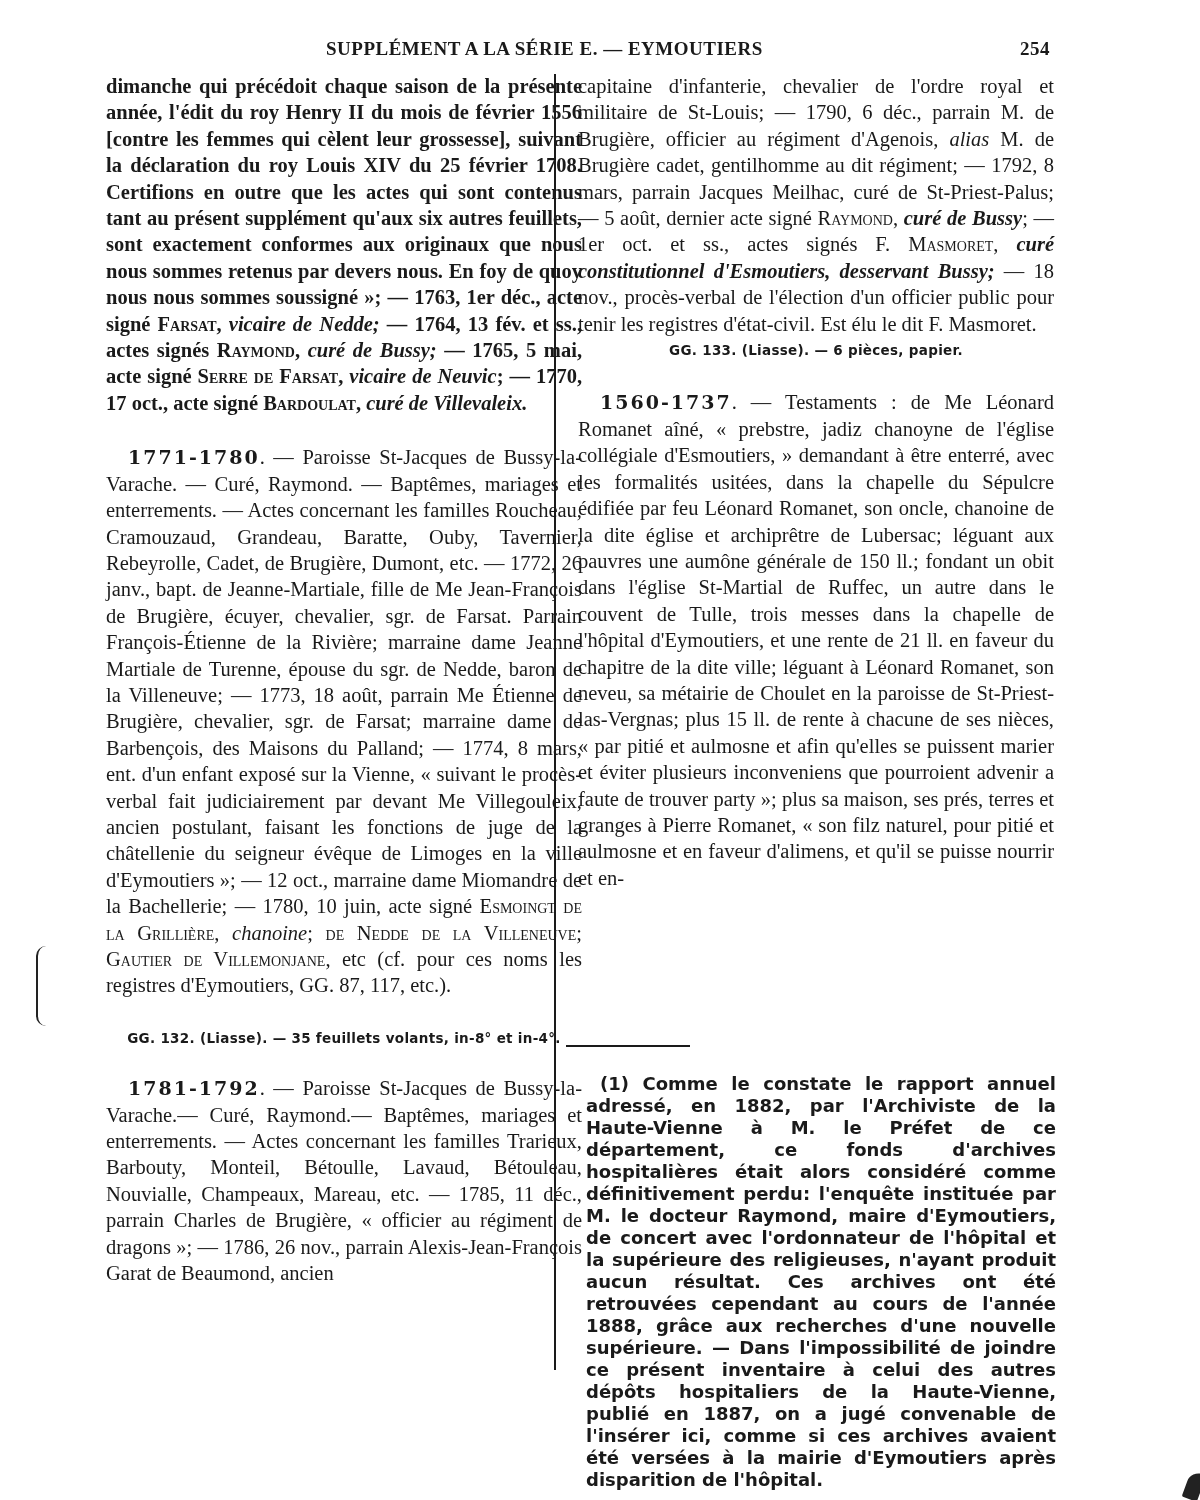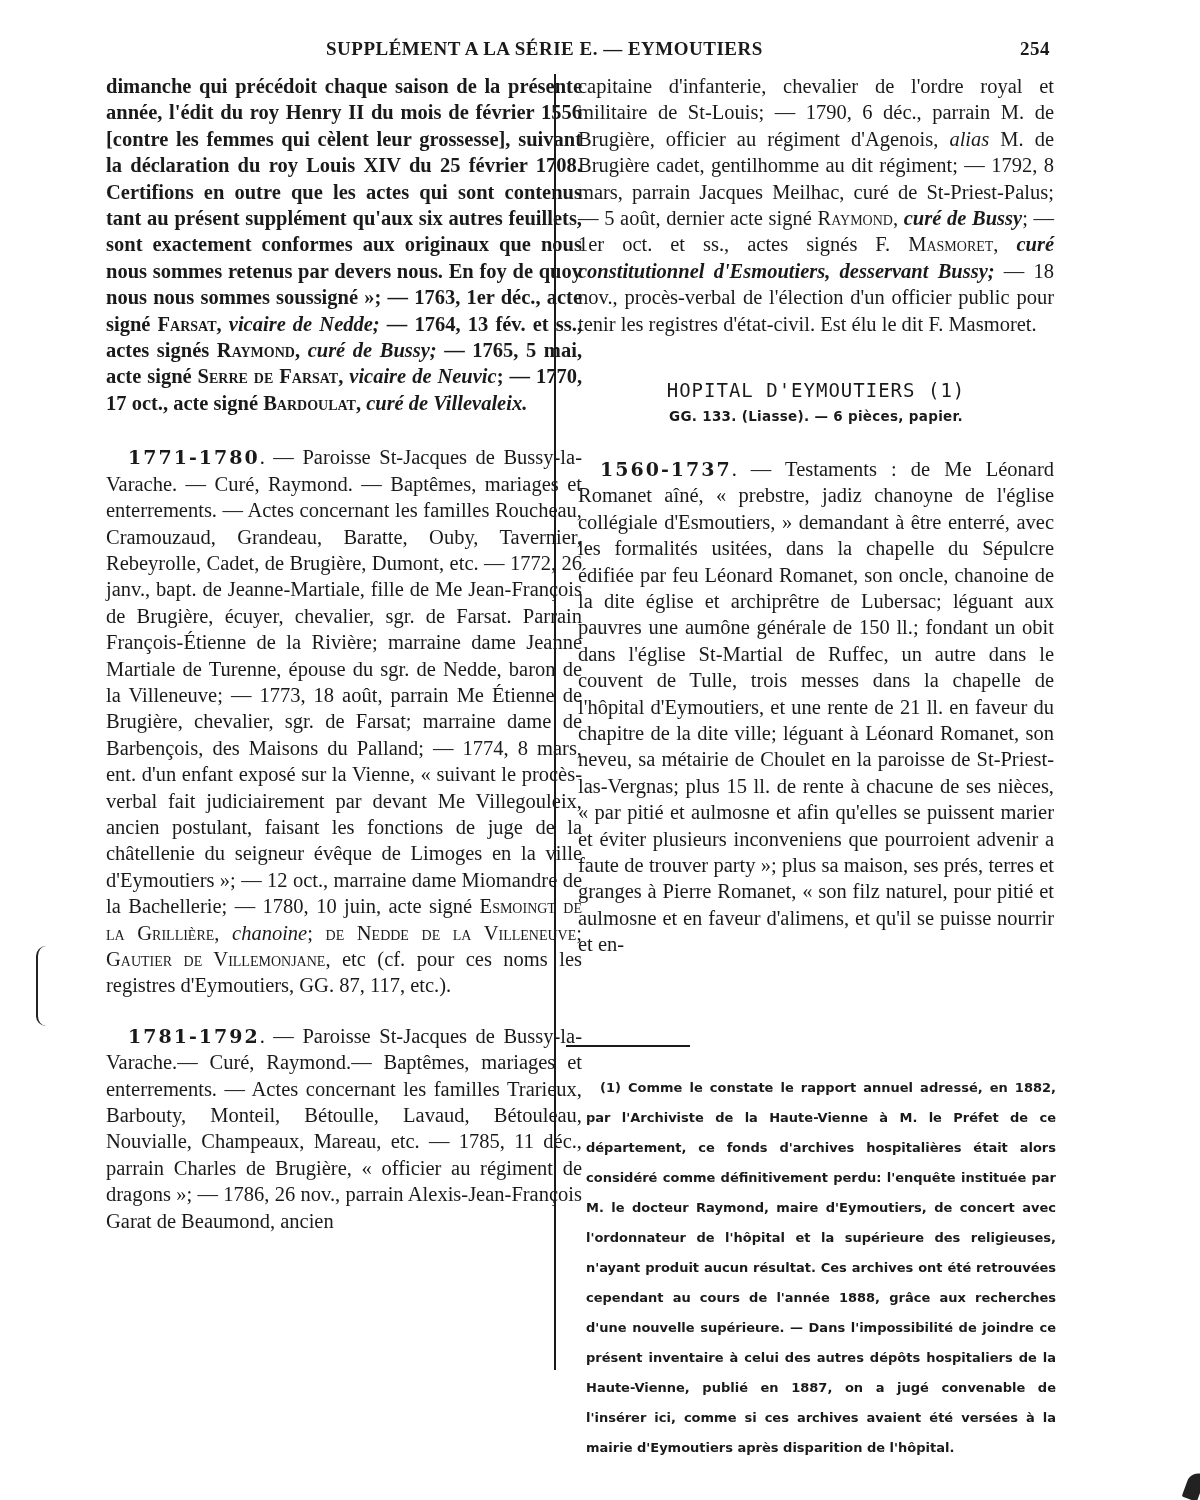--- a/index.html
+++ b/index.html
@@ -38,22 +38,22 @@
     }
     .section-title {
       text-align: center; font-family: "DejaVu Sans Mono", "Liberation Mono", monospace;
       font-size: 19px; letter-spacing: 1px; margin: 0;
     }
     .footnote-rule {
       position: absolute; left: 566px; top: 1045px; width: 124px; height: 2px; background: #1a1a1a;
     }
     .footnote {
       position: absolute; left: 586px; top: 1073px; width: 470px;
-      font-family: "DejaVu Sans", sans-serif; font-weight: bold; font-size: 13px;
-      line-height: 30px; text-align: justify;
+      font-family: "DejaVu Sans", sans-serif; font-weight: bold; font-size: 18px;
+      line-height: 22px; text-align: justify;
     }
     .footnote p { margin: 0; text-indent: 14px; }
     .margin-mark {
       position: absolute; left: 36px; top: 946px; width: 10px; height: 80px;
       border-left: 2px solid #222; border-radius: 10px 0 0 10px;
     }
     .corner-blot {
       position: absolute; left: 1186px; top: 1472px; width: 16px; height: 28px;
       background: #222; border-radius: 12px 2px 2px 2px; transform: rotate(20deg);
     }
@@ -68,28 +68,28 @@
 
 <div class="rule-v"></div>
 <div class="margin-mark"></div>
 
 <div class="col col-left">
   <p class="para bold-lead" style="font-weight:bold;"><span>dimanche qui précédoit chaque saison de la présente année, l'édit du roy Henry II du mois de février 1556 [contre les femmes qui cèlent leur grossesse], suivant la déclaration du roy Louis XIV du 25 février 1708. Certifions en outre que les actes qui sont contenus tant au présent supplément qu'aux six autres feuillets, sont exactement conformes aux originaux que nous nous sommes retenus par devers nous. En foy de quoy nous nous sommes soussigné »; — 1763, 1er déc., acte signé </span><span class="sc">Farsat</span><span>, </span><span class="it">vicaire de Nedde;</span><span> — 1764, 13 fév. et ss., actes signés </span><span class="sc">Raymond</span><span>, </span><span class="it">curé de Bussy;</span><span> — 1765, 5 mai, acte signé </span><span class="sc">Serre de Farsat</span><span>, </span><span class="it">vicaire de Neuvic</span><span>; — 1770, 17 oct., acte signé </span><span class="sc">Bardoulat</span><span>, </span><span class="it">curé de Villevaleix.</span></p>
 
 
   <p class="para ind" style="margin-top:28px;"><span class="date-head">1771-1780</span><span>. — Paroisse St-Jacques de Bussy-la-Varache. — Curé, Raymond. — Baptêmes, mariages et enterrements. — Actes concernant les familles Roucheau, Cramouzaud, Grandeau, Baratte, Ouby, Tavernier, Rebeyrolle, Cadet, de Brugière, Dumont, etc. — 1772, 26 janv., bapt. de Jeanne-Martiale, fille de Me Jean-François de Brugière, écuyer, chevalier, sgr. de Farsat. Parrain François-Étienne de la Rivière; marraine dame Jeanne Martiale de Turenne, épouse du sgr. de Nedde, baron de la Villeneuve; — 1773, 18 août, parrain Me Étienne de Brugière, chevalier, sgr. de Farsat; marraine dame de Barbençois, des Maisons du Palland; — 1774, 8 mars, ent. d'un enfant exposé sur la Vienne, « suivant le procès-verbal fait judiciairement par devant Me Villegouleix, ancien postulant, faisant les fonctions de juge de la châtellenie du seigneur évêque de Limoges en la ville d'Eymoutiers »; — 12 oct., marraine dame Miomandre de la Bachellerie; — 1780, 10 juin, acte signé </span><span class="sc">Esmoingt de la Grillière</span><span>, </span><span style="font-style:italic;">chanoine</span><span>; </span><span class="sc">de Nedde de la Villeneuve</span><span>; </span><span class="sc">Gautier de Villemonjane</span><span>, etc (cf. pour ces noms les registres d'Eymoutiers, GG. 87, 117, etc.).</span></p>
 
+  <p class="cote" style="margin-top:26px;">GG. 132. (Liasse). — 35 feuillets volants, in-8° et in-4°.</p>
 
   <p class="para ind" style="margin-top:24px;"><span class="date-head">1781-1792</span><span>. — Paroisse St-Jacques de Bussy-la-Varache.— Curé, Raymond.— Baptêmes, mariages et enterrements. — Actes concernant les familles Trarieux, Barbouty, Monteil, Bétoulle, Lavaud, Bétouleau, Nouvialle, Champeaux, Mareau, etc. — 1785, 11 déc., parrain Charles de Brugière, « officier au régiment de dragons »; — 1786, 26 nov., parrain Alexis-Jean-François Garat de Beaumond, ancien</span></p>
 </div>
 
 <div class="col col-right">
   <p class="para"><span>capitaine d'infanterie, chevalier de l'ordre royal et militaire de St-Louis; — 1790, 6 déc., parrain M. de Brugière, officier au régiment d'Agenois, </span><span style="font-style:italic;">alias</span><span> M. de Brugière cadet, gentilhomme au dit régiment; — 1792, 8 mars, parrain Jacques Meilhac, curé de St-Priest-Palus; — 5 août, dernier acte signé </span><span class="sc">Raymond</span><span>, </span><span class="it">curé de Bussy</span><span>; — 1er oct. et ss., actes signés F. </span><span class="sc">Masmoret</span><span>, </span><span class="it">curé constitutionnel d'Esmoutiers, desservant Bussy;</span><span> — 18 nov., procès-verbal de l'élection d'un officier public pour tenir les registres d'état-civil. Est élu le dit F. Masmoret.</span></p>
 
-  <p class="section-title" style="margin-top:40px;">HOPITAL D'EYMOUTIERS (1)</p>
 
   <p class="cote" style="">GG. 133. (Liasse). — 6 pièces, papier.</p>
 
   <p class="para ind" style="margin-top:26px;"><span class="date-head">1560-1737</span><span>. — Testaments : de Me Léonard Romanet aîné, « prebstre, jadiz chanoyne de l'église collégiale d'Esmoutiers, » demandant à être enterré, avec les formalités usitées, dans la chapelle du Sépulcre édifiée par feu Léonard Romanet, son oncle, chanoine de la dite église et archiprêtre de Lubersac; léguant aux pauvres une aumône générale de 150 ll.; fondant un obit dans l'église St-Martial de Ruffec, un autre dans le couvent de Tulle, trois messes dans la chapelle de l'hôpital d'Eymoutiers, et une rente de 21 ll. en faveur du chapitre de la dite ville; léguant à Léonard Romanet, son neveu, sa métairie de Choulet en la paroisse de St-Priest-las-Vergnas; plus 15 ll. de rente à chacune de ses nièces, « par pitié et aulmosne et afin qu'elles se puissent marier et éviter plusieurs inconveniens que pourroient advenir a faute de trouver party »; plus sa maison, ses prés, terres et granges à Pierre Romanet, « son filz naturel, pour pitié et aulmosne et en faveur d'alimens, et qu'il se puisse nourrir et en-</span></p>
 </div>
 
 <div class="footnote-rule"></div>
 <div class="footnote">
   <p>(1) Comme le constate le rapport annuel adressé, en 1882, par l'Archiviste de la Haute-Vienne à M. le Préfet de ce département, ce fonds d'archives hospitalières était alors considéré comme définitivement perdu: l'enquête instituée par M. le docteur Raymond, maire d'Eymoutiers, de concert avec l'ordonnateur de l'hôpital et la supérieure des religieuses, n'ayant produit aucun résultat. Ces archives ont été retrouvées cependant au cours de l'année 1888, grâce aux recherches d'une nouvelle supérieure. — Dans l'impossibilité de joindre ce présent inventaire à celui des autres dépôts hospitaliers de la Haute-Vienne, publié en 1887, on a jugé convenable de l'insérer ici, comme si ces archives avaient été versées à la mairie d'Eymoutiers après disparition de l'hôpital.</p>
 </div>

